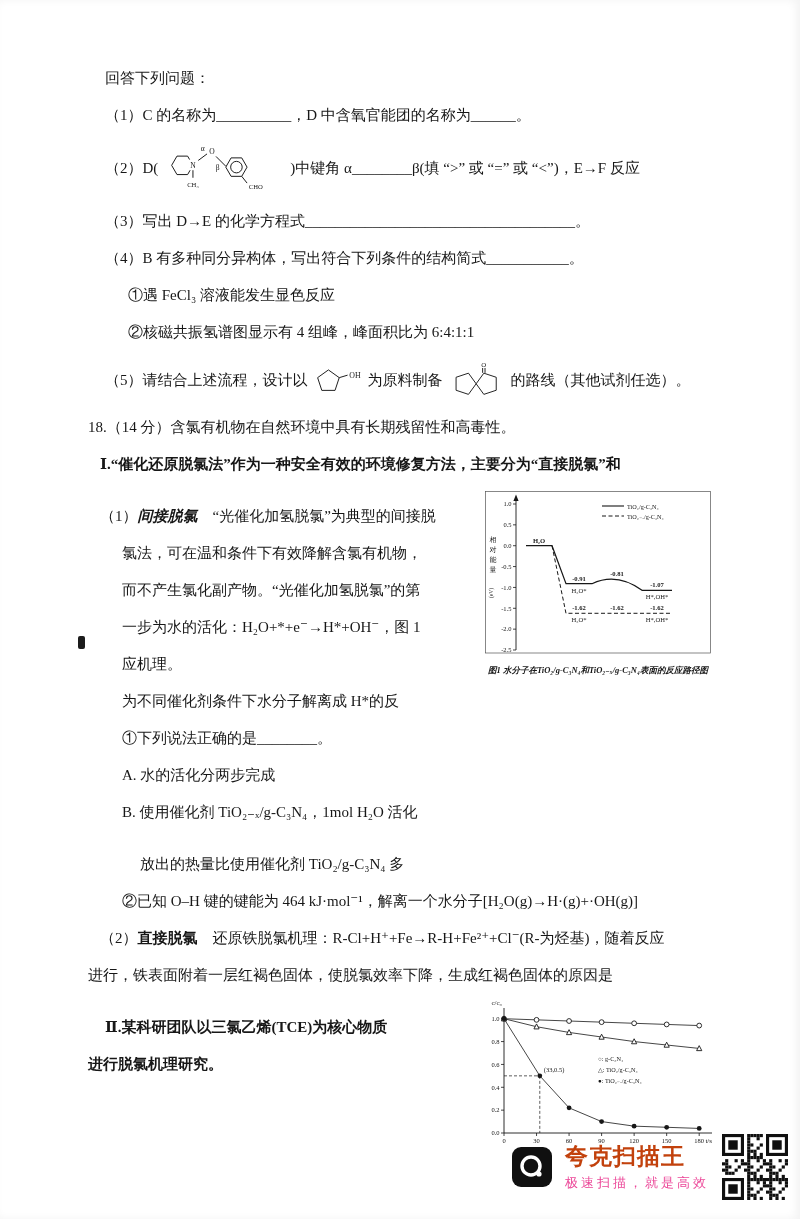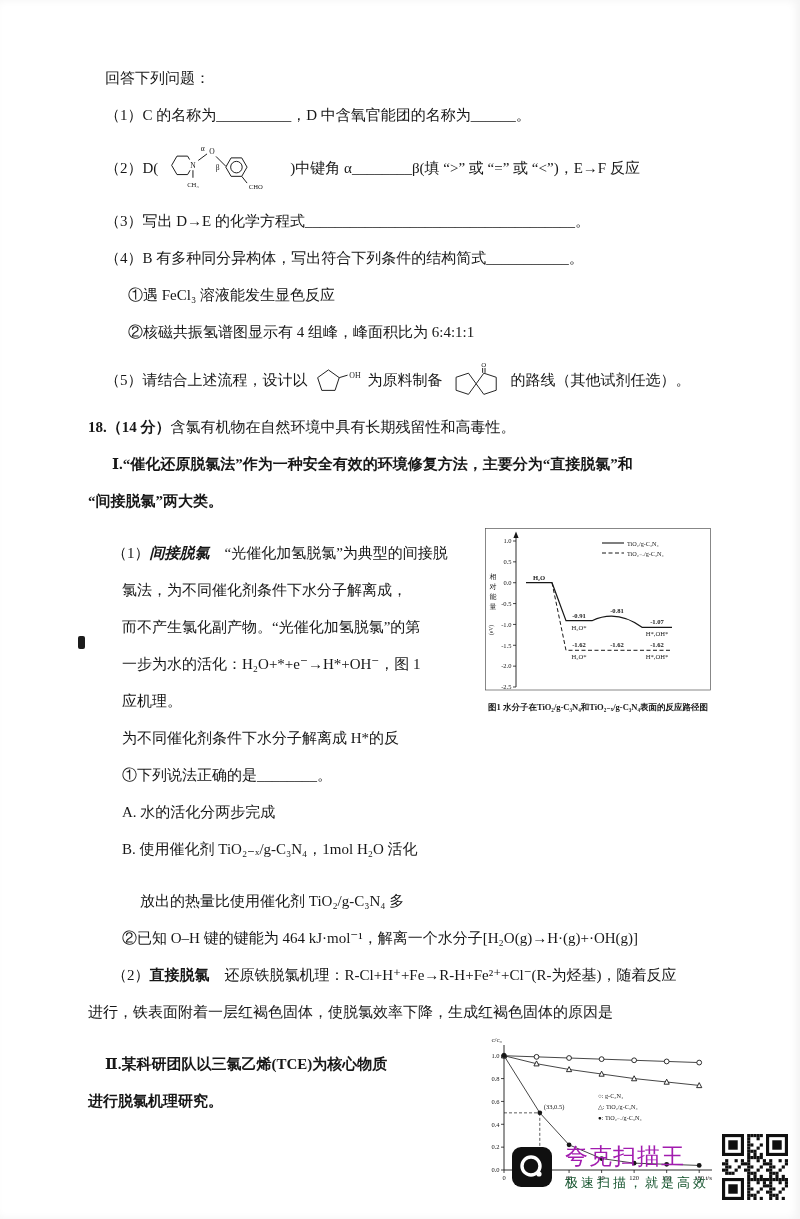--- a/index.html
+++ b/index.html
@@ -3,36 +3,36 @@
 <meta charset="utf-8">
 <style>
   html,body{margin:0;padding:0;}
   body{width:800px;height:1219px;background:#f2f2ef;}
   .sheet{position:relative;width:800px;height:1219px;background:#ffffff;overflow:hidden;
          color:#171717;font-family:"Liberation Serif","DejaVu Serif",serif;
          box-shadow:inset -4px 0 8px rgba(0,0,0,0.05);}
   .content{padding:52px 84px 0 88px;}
   .t{font-size:15px;line-height:22px;white-space:nowrap;}
   .b{font-weight:bold;}
-  .m0{margin-left:0}.m12{margin-left:24px}.m17{margin-left:17px}.m34{margin-left:34px}
+  .m0{margin-left:0}.m12{margin-left:12px}.m17{margin-left:17px}.m34{margin-left:34px}
   .m42{margin-left:40px}.m46{margin-left:46px}.m52{margin-left:52px}
   .structline{display:flex;align-items:center;white-space:nowrap;}
   .structline svg{flex:none;margin:1px 3px;}
   .two-col{display:flex;align-items:flex-start;}
   .col-left{width:372px;flex:none;}
   .col-right{flex:1;min-width:0;}
   .fig1box{width:228px;margin-left:24px;}
   .fig2box{width:240px;margin-left:16px;}
-  .caption{font-size:8.5px;font-weight:bold;text-align:center;white-space:nowrap;line-height:13px;}
+  .caption{font-size:8.5px;font-weight:bold;text-align:center;white-space:nowrap;line-height:13px;font-style:italic;}
   svg text{font-family:"Liberation Serif","DejaVu Serif",serif;fill:#171717;}
   .speck{position:absolute;background:#1c1c1c;border-radius:2px;}
   .badge{position:absolute;left:512px;top:1134px;display:flex;align-items:center;gap:13px;
          font-family:"Liberation Sans","DejaVu Sans",sans-serif;}
-  .badge-brand{font-size:23px;font-weight:normal;color:#a21caf;letter-spacing:1px;line-height:27px;}
-  .badge-tagline{font-size:13px;color:#14532d;letter-spacing:3px;margin-top:4px;}
+  .badge-brand{font-size:23px;font-weight:bold;color:#c2410c;letter-spacing:1px;line-height:27px;}
+  .badge-tagline{font-size:13px;color:#ec4899;letter-spacing:3px;margin-top:4px;}
   .badge-icon{width:40px;height:40px;flex:none;}
   .qr{width:66px;height:66px;background:#fff;flex:none;}
 </style>
 </head>
 <body>
 
 <div class="sheet">
   <div class="speck" style="left:78px;top:636px;width:7px;height:13px;"></div>
   <div class="content">
 
@@ -83,28 +83,27 @@
           <polygon points="35,29 26,16.6 11.5,21.4 11.5,36.6 26,41.4"></polygon>
           <polygon points="35,29 44,16.6 58.5,21.4 58.5,36.6 44,41.4"></polygon>
           <line x1="42.6" y1="16.2" x2="42.6" y2="10.5"></line>
           <line x1="45.4" y1="16.2" x2="45.4" y2="10.5"></line>
         </g>
         <text x="44" y="9" font-size="8" text-anchor="middle">O</text>
       </svg>
       <span class="t">的路线（其他试剂任选）。</span>
     </div>
 
-    <p class="t m0"><span style="font-weight: bold; text-align: center;">18.（14 分）</span><span>含氯有机物在自然环境中具有长期残留性和高毒性。</span></p>
+    <p class="t m0"><span style="font-weight: normal; text-align: center;">18.（14 分）</span><span>含氯有机物在自然环境中具有长期残留性和高毒性。</span></p>
     <p class="t b m12">Ⅰ.“催化还原脱氯法”作为一种安全有效的环境修复方法，主要分为“直接脱氯”和</p>
-    <p class="t b m0">“间接脱氯”两大类。</p>
 
     <div class="two-col">
       <div class="col-left">
         <p class="t m12"><span>（1）</span><span style="font-weight: bold; font-style: italic;">间接脱氯</span><span>　“光催化加氢脱氯”为典型的间接脱</span></p>
-        <p class="t m34">氯法，为不同催化剂条件下水分子解离成，</p>
+        <p class="t m34">氯法，可在温和条件下有效降解含氯有机物，</p>
         <p class="t m34">而不产生氯化副产物。“光催化加氢脱氯”的第</p>
         <p class="t m34">一步为水的活化：H₂O+*+e⁻→H*+OH⁻，图 1</p>
         <p class="t m34">应机理。</p>
         <p class="t m34">为不同催化剂条件下水分子解离成 H*的反</p>
         <p class="t m34">①下列说法正确的是________。</p>
         <p class="t m34">A. 水的活化分两步完成</p>
         <p class="t m34">B. 使用催化剂 TiO₂₋ₓ/g-C₃N₄，1mol H₂O 活化</p>
       </div>
       <div class="col-right">
         <div class="fig1box">

